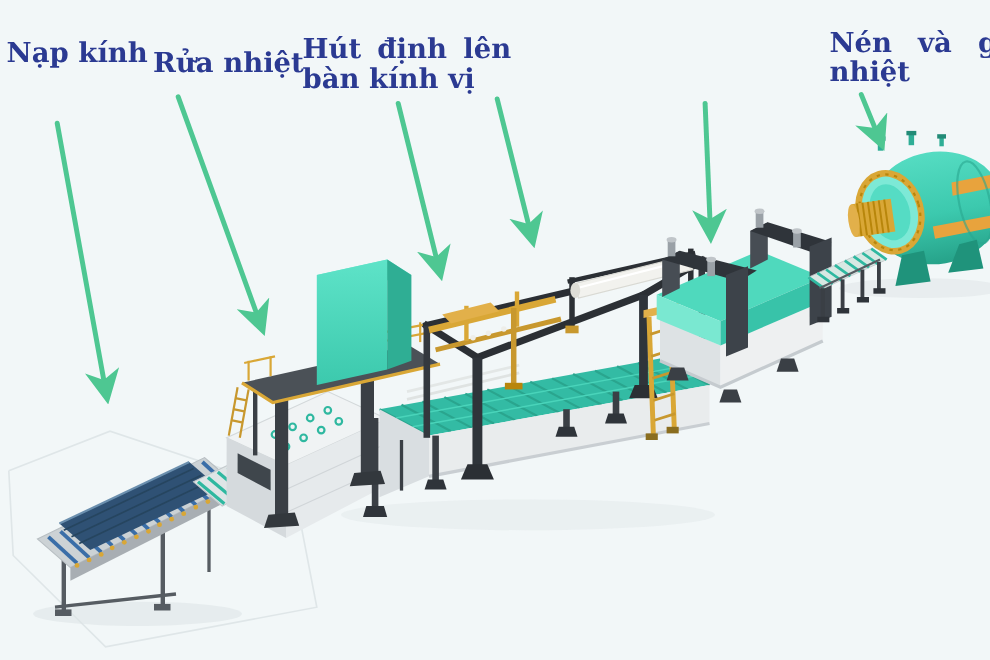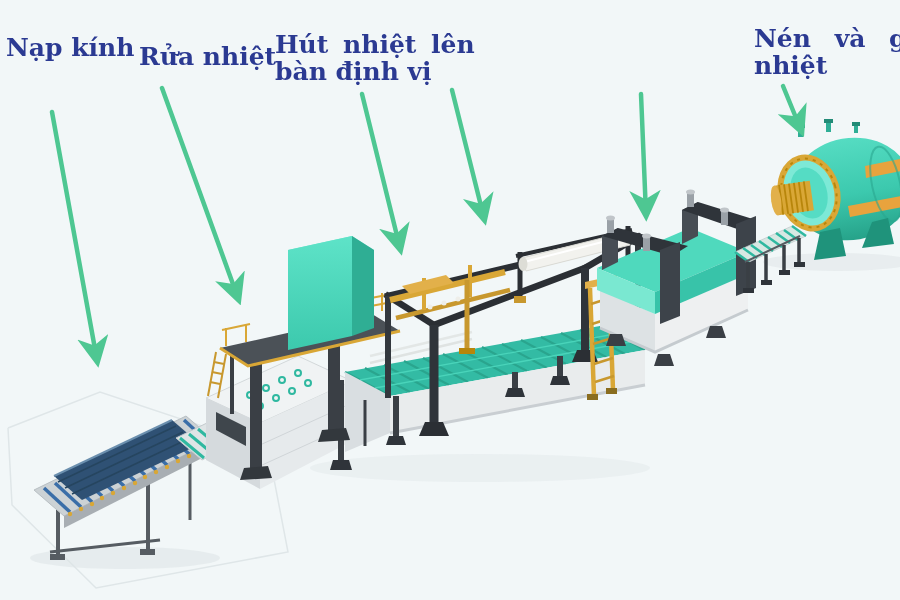--- a/index.html
+++ b/index.html
@@ -368,22 +368,22 @@
 
   <div class="diagram-label" style="left:6px;top:34px;">
     <span>Nạp kính</span>
   </div>
 
   <div class="diagram-label" style="left:139px;top:43px;">
     <span>Rửa nhiệt</span>
   </div>
 
   <div class="diagram-label ws-mid" style="left:275px;top:31px;">
-    <span>Hút nhiệt lên</span>
-    <span>bàn định vị</span>
+    <span>Hút định lên</span>
+    <span>bàn kính vị</span>
   </div>
 
 
 
   <div class="diagram-label ws-wide" style="left:754px;top:25px;">
     <span>Nén và gia</span>
     <span>nhiệt</span>
   </div>
 
 </div>

